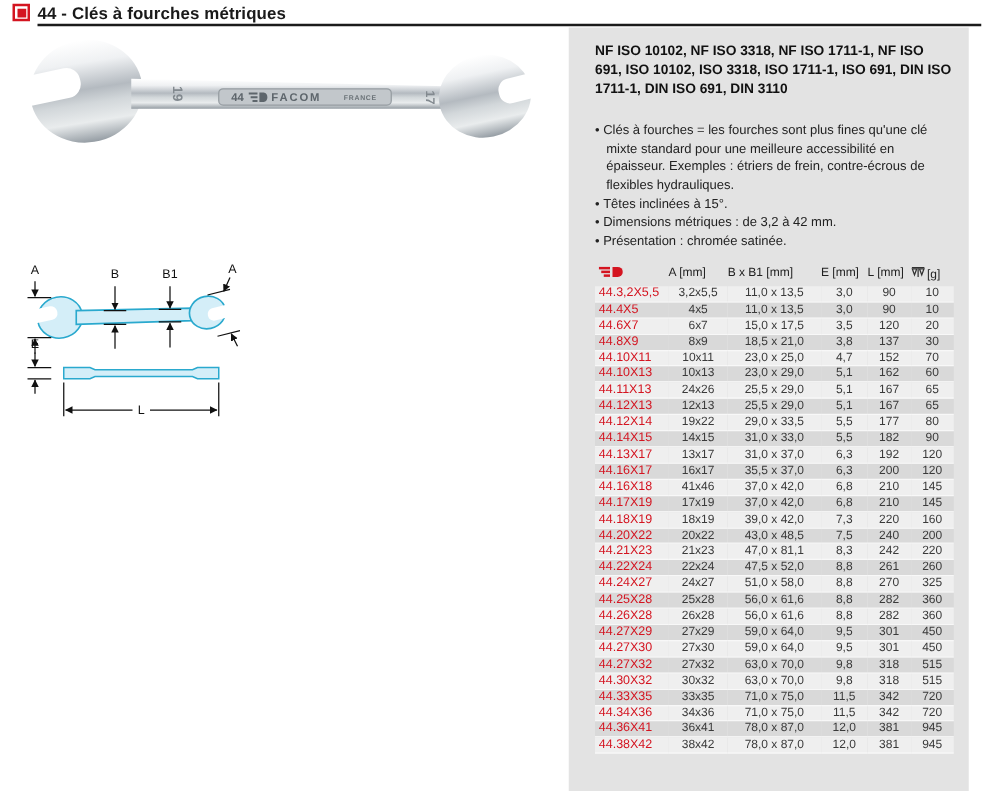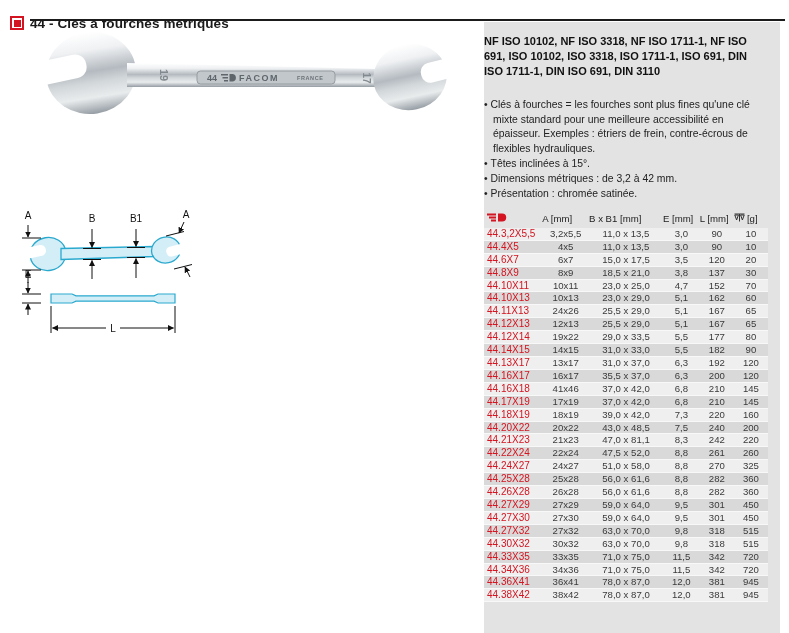--- a/index.html
+++ b/index.html
@@ -11,32 +11,32 @@
     --diagram-fill:#d4eef8;
     --text-dark:#1a1a1a;
   }
   *{margin:0;padding:0;box-sizing:border-box;}
   html,body{background:#fff;}
   .page{
     position:relative;width:789px;height:633px;background:#fff;overflow:hidden;
     font-family:"Liberation Sans",sans-serif;color:var(--text-dark);
   }
   
-  .hdr{position:absolute;left:10px;top:16px;display:flex;align-items:flex-start;}
+  .hdr{position:absolute;left:10px;top:3px;display:flex;align-items:flex-start;}
   .red-square{width:14px;height:14px;border:2.5px solid var(--accent-red);padding:1.5px;background:#fff;}
   .red-square>div{width:100%;height:100%;background:var(--accent-red);}
   .page-title{font-size:13.5px;font-weight:bold;margin-left:6px;letter-spacing:.1px;}
   .title-rule{position:absolute;left:30px;right:4px;top:19px;height:2px;background:#1b1b1b;}
   
-  .photo{position:absolute;left:29px;top:25px;width:442px;height:96px;text-align:right;}
+  .photo{position:absolute;left:7px;top:25px;width:442px;height:96px;text-align:right;}
   .diagram{position:absolute;left:14px;top:200px;width:192px;height:144px;}
   
   .panel{
-    position:absolute;left:484px;top:22px;width:296px;height:611px;
-    background:var(--panel-bg);padding:12px 12px 0 0;
+    position:absolute;left:455px;top:22px;width:320px;height:611px;
+    background:var(--panel-bg);padding:12px 12px 0 21px;
   }
   .standards{font-size:11px;font-weight:bold;line-height:15.2px;color:#111;}
   .bullets{list-style:none;margin-top:18px;font-size:10.4px;line-height:14.9px;color:#222;}
   .bullets li{padding-left:9px;text-indent:-9px;}
   .bullets li::before{content:"\2022\00a0";}
   
   .tblwrap{margin-top:8px;}
   table{width:100%;border-collapse:collapse;table-layout:fixed;}
   thead th{font-size:9.6px;font-weight:normal;color:#222;text-align:left;padding:3px 0 4px;}
   thead th.c-ref{text-align:left;padding-left:3px;}

